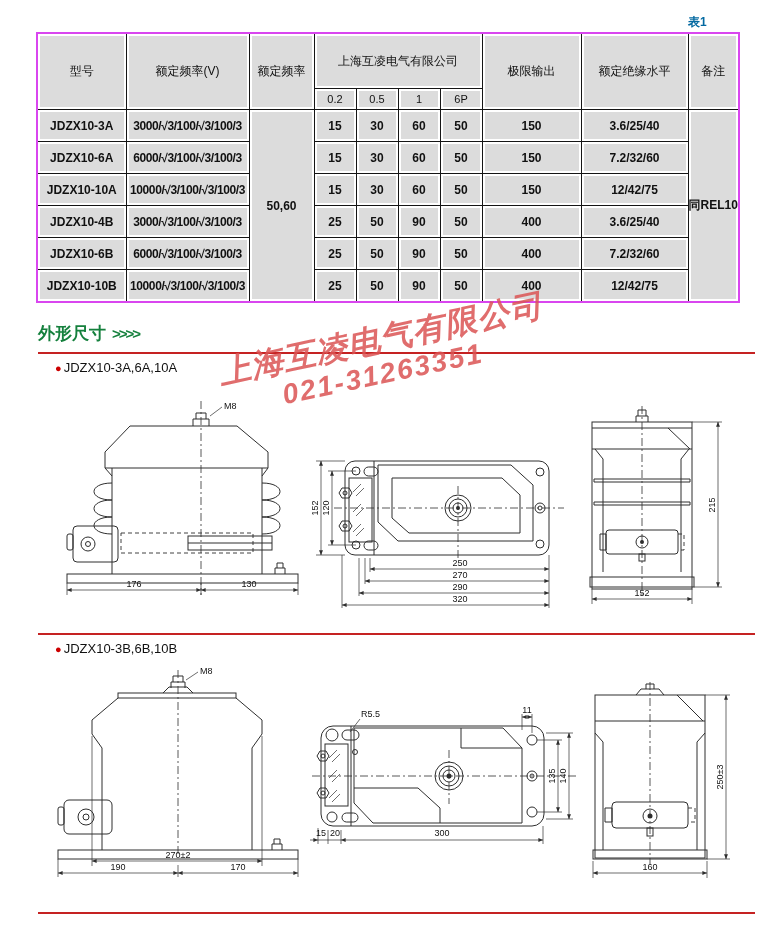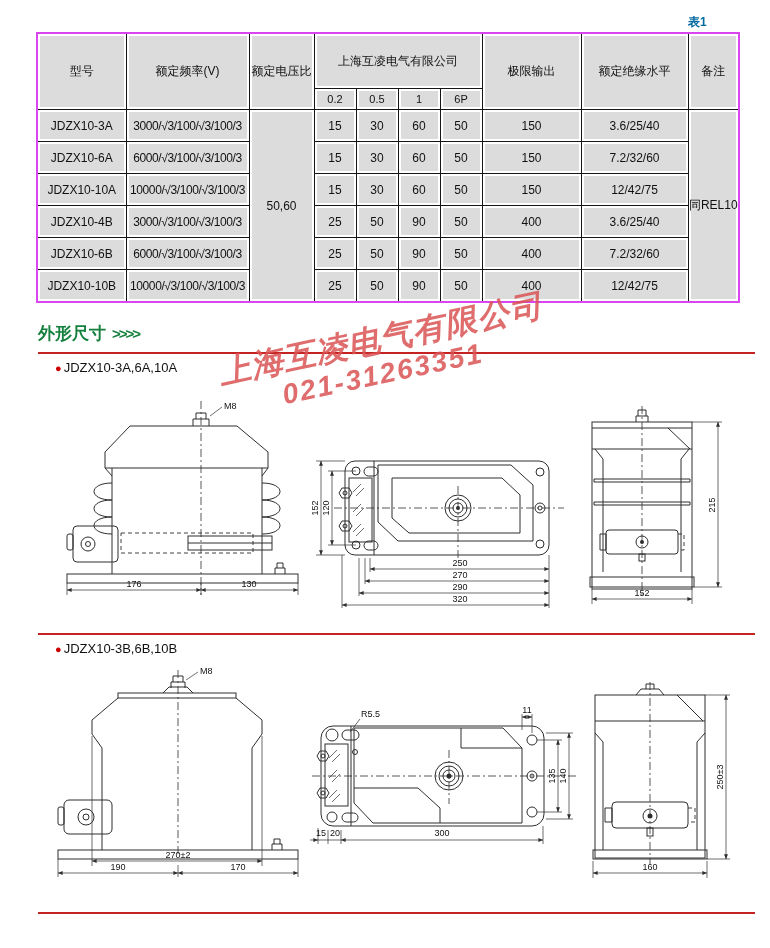--- a/index.html
+++ b/index.html
@@ -10,21 +10,21 @@
   .tag{position:absolute;left:688px;top:14px;width:60px;color:#0369a1;font-weight:bold;font-size:12px;}
   table.spec{position:absolute;left:36px;top:32px;border-collapse:collapse;table-layout:fixed;
              border:2px solid #d946ef;}
   table.spec th,table.spec td{
       border:1px solid #151515;background:#dcdcdc;
       box-shadow:inset 0 0 0 2px #ffffff;
       font-size:12px;font-weight:normal;text-align:center;vertical-align:middle;
       padding:0;color:#111;}
   table.spec tr.hd1 th{height:54px;}
   table.spec tr.hd2 th{height:20px;font-size:11px;}
-  table.spec tr.dr td{height:31px;}
+  table.spec tr.dr td{height:31px;font-weight:bold;}
   td.ratio{font-size:11px;letter-spacing:-0.4px;}
   td.remark{font-size:11px;}
 
   
   .sec-title{position:absolute;left:38px;top:322px;font-size:17px;font-weight:bold;color:#15803d;}
   .sec-title .arrows{font-size:15px;letter-spacing:-2px;margin-left:6px;font-weight:bold;}
   .redline{position:absolute;left:38px;width:717px;height:2px;background:#c52222;}
   .fig-label{position:absolute;left:55px;font-size:13px;font-weight:normal;color:#111;}
   .fig-label .dot{color:#cc0000;font-size:11px;margin-right:2px;}
 
@@ -60,21 +60,21 @@
         <col style="width:42px">
         <col style="width:42px">
       <col style="width:99px">
         <col style="width:107px">
         <col style="width:51px">
     </colgroup>
     <tbody>
         <tr class="hd1">
       <th rowspan="2">型号</th>
       <th rowspan="2">额定频率(V)</th>
-      <th rowspan="2">额定电压比</th>
+      <th rowspan="2">额定频率</th>
       <th colspan="4">上海互凌电气有限公司</th>
       <th rowspan="2">极限输出</th>
       <th rowspan="2">额定绝缘水平</th>
       <th rowspan="2">备注</th>
     </tr>
     <tr class="hd2">
       <th>0.2</th>
       <th>0.5</th>
       <th>1</th>
       <th>6P</th>

